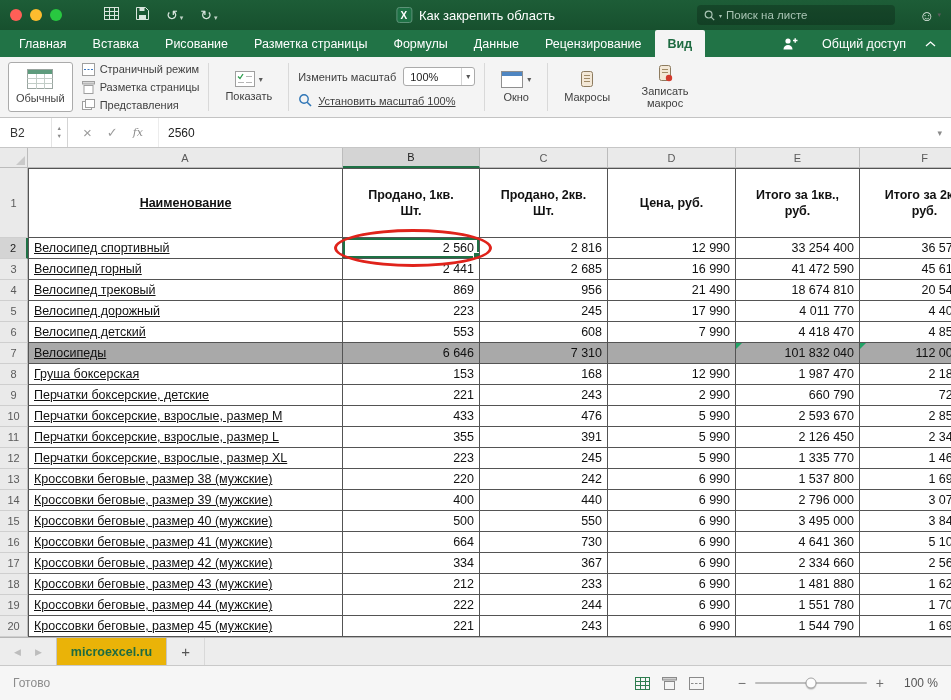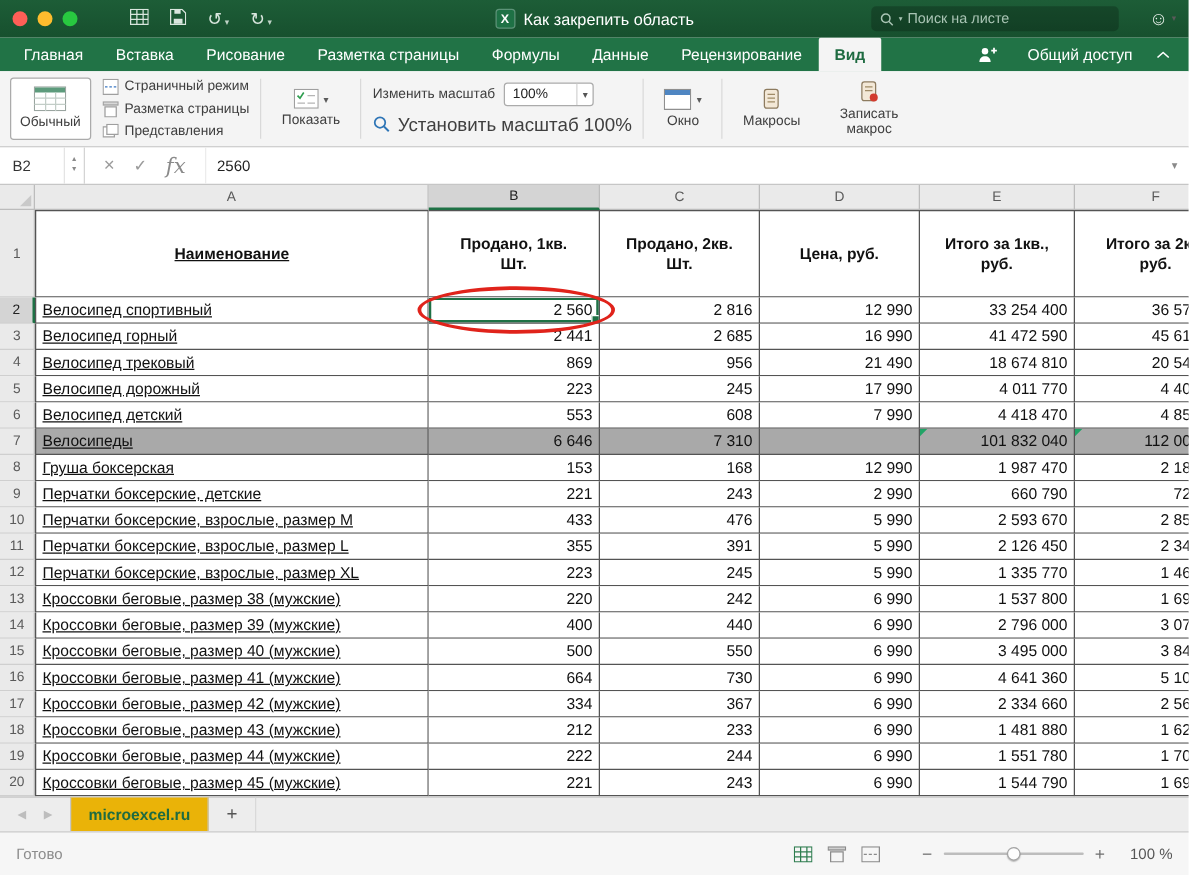--- a/index.html
+++ b/index.html
@@ -36,30 +36,30 @@
   .big-btn .lbl2 { max-width: 64px; }
   .stack { display: flex; flex-direction: column; justify-content: center; gap: 5px; }
   .small-btn { display: flex; align-items: center; gap: 5px; font-size: 11px; color: #3f3f3f; white-space: nowrap; }
   .vsep { width: 1px; background: #d9d9d9; margin: 1px 0; }
   .icon-caret { display: flex; align-items: center; gap: 4px; }
   .caret { font-size: 8px; color: #5a5a5a; }
   .zoomgrp { display: flex; flex-direction: column; justify-content: center; gap: 7px; }
   .zoomrow { display: flex; align-items: center; gap: 7px; font-size: 11px; color: #3f3f3f; white-space: nowrap; }
   .combo { display: flex; align-items: center; justify-content: space-between; background: #fff; border: 1px solid #ababab; border-radius: 3px; height: 19px; width: 72px; font-size: 11px; padding-left: 6px; color: #222; }
   .combo-caret { border-left: 1px solid #d4d4d4; padding: 0 4px; font-size: 8px; color: #555; height: 100%; display: flex; align-items: center; }
-  .zoom100 { display: flex; align-items: flex-start; gap: 6px; font-size: 15px; color: #3f3f3f; white-space: nowrap; }
+  .zoom100 { display: flex; align-items: flex-end; gap: 6px; font-size: 11px; color: #3f3f3f; white-space: nowrap; text-decoration: underline; }
 
   
   .formulabar { height: 30px; flex: 0 0 30px; background: #fff; border-bottom: 1px solid #c6c6c6; display: flex; align-items: stretch; font-size: 12px; color: #333; }
   .namebox { width: 68px; display: flex; align-items: center; justify-content: space-between; padding-left: 10px; border-right: 1px solid #d4d4d4; }
   .stepper { display: flex; flex-direction: column; align-items: center; justify-content: center; font-size: 5.5px; line-height: 1.3; color: #8a8a8a; padding: 0 5px; border-left: 1px solid #e4e4e4; height: 100%; }
   .fbar-btns { display: flex; align-items: center; gap: 15px; padding: 0 15px; color: #9b9b9b; border-right: 1px solid #ececec; }
   .fb-x { font-size: 15px; }
   .fb-check { font-size: 13px; }
-  .fb-fx { font-style: italic; font-family: "DejaVu Serif", serif; font-size: 17px; color: #8a8a8a; }
+  .fb-fx { font-style: italic; font-family: "DejaVu Serif", serif; font-size: 11px; color: #8a8a8a; }
   .fb-value { display: flex; align-items: center; padding-left: 9px; flex: 1; color: #222; }
   .fb-caret { display: flex; align-items: center; padding-right: 9px; color: #8a8a8a; font-size: 9px; }
 
   
   .sheet { position: relative; flex: 0 0 489px; height: 489px; overflow: hidden; background: #fff; }
   .colheaders { display: flex; height: 20px; background: #eaeaea; font-size: 11px; color: #5a5a5a; }
   .corner { width: 28px; flex: 0 0 28px; border-right: 1px solid #bcbcbc; border-bottom: 1px solid #bcbcbc; position: relative; }
   .corner::after { content: ""; position: absolute; right: 2px; bottom: 2px; border-left: 9px solid transparent; border-bottom: 9px solid #c9c9c9; }
   .colhdr { flex-shrink: 0; display: flex; align-items: center; justify-content: center; border-right: 1px solid #bcbcbc; border-bottom: 1px solid #bcbcbc; }
   .colhdr.selected { background: #d4d4d4; border-bottom: 2px solid #1e7145; color: #222; }

